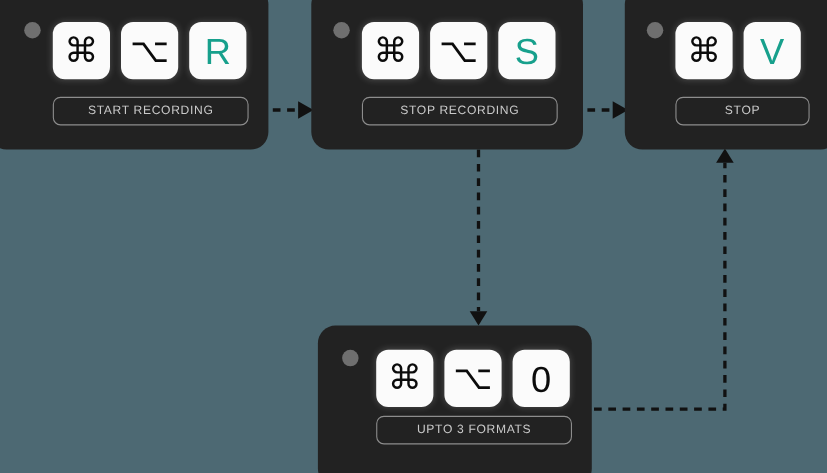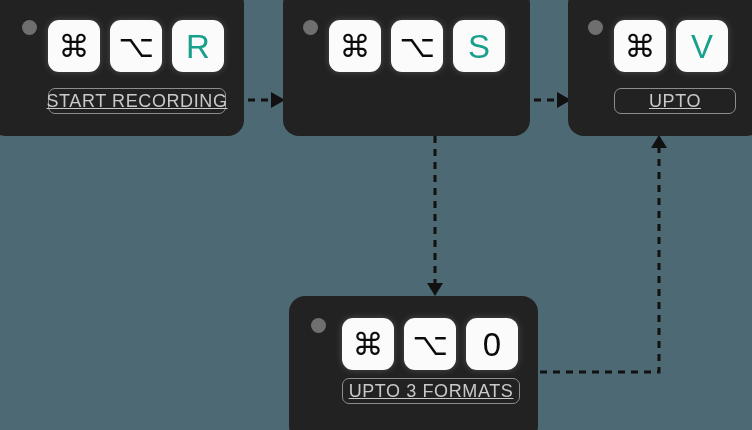--- a/index.html
+++ b/index.html
@@ -90,25 +90,24 @@
     border-radius: 7px;
     height: 26px;
     display: flex;
     align-items: center;
     justify-content: center;
     padding: 0 14px;
     box-sizing: border-box;
   }
   .pill-label {
     color: #c9c9c9;
-    font-size: 18px;
+    font-size: 11px;
     letter-spacing: 0.6px;
     white-space: nowrap;
     font-family: "Liberation Sans", sans-serif;
-    text-decoration: underline;
   }
 
   
   #card-start { left: -10px; top: -12px; width: 254px; height: 148px; }
   #card-start .card-dot { left: 32px; top: 32px; }
   #card-start .keys { left: 58px; top: 32px; }
   #card-start .pill  { left: 58px; top: 100px; width: 178px; }
 
   
   #card-stop { left: 283px; top: -12px; width: 247px; height: 148px; }
@@ -176,34 +175,37 @@
       <div class="keycap">
         <span class="glyph">⌘</span>
       </div>
       <div class="keycap">
         <span class="glyph">⌥</span>
       </div>
       <div class="keycap">
         <span class="glyph teal letter">S</span>
       </div>
     </div>
+    <div class="pill">
+      <span class="pill-label">STOP RECORDING</span>
+    </div>
   </div>
 
   <div class="card" id="card-paste">
     <span class="card-dot"></span>
     <div class="keys">
       <div class="keycap">
         <span class="glyph">⌘</span>
       </div>
       <div class="keycap">
         <span class="glyph teal letter">V</span>
       </div>
     </div>
     <div class="pill">
-      <span class="pill-label">UPTO</span>
+      <span class="pill-label">STOP</span>
     </div>
   </div>
 
   <div class="card" id="card-formats">
     <span class="card-dot"></span>
     <div class="keys">
       <div class="keycap">
         <span class="glyph">⌘</span>
       </div>
       <div class="keycap">

